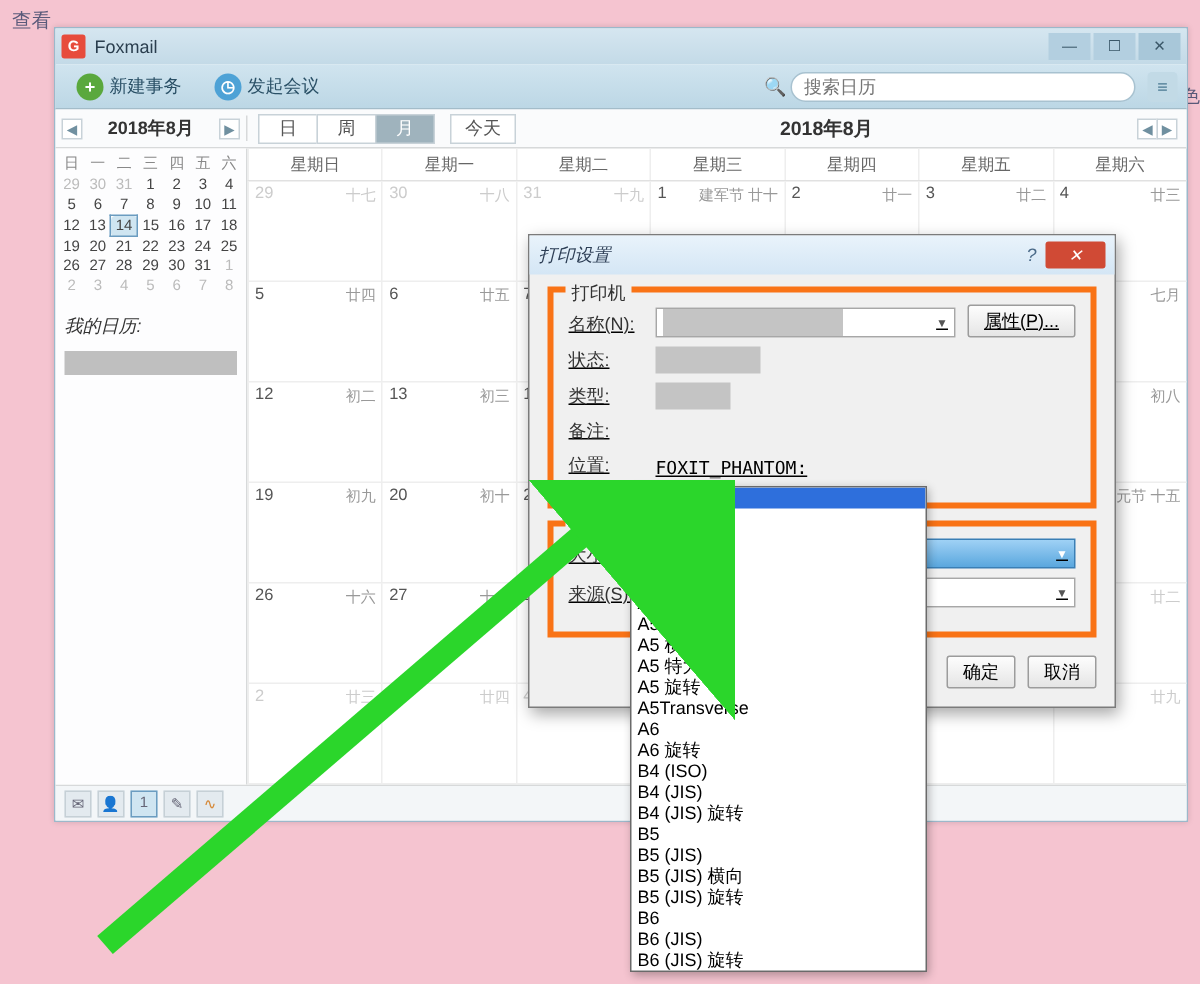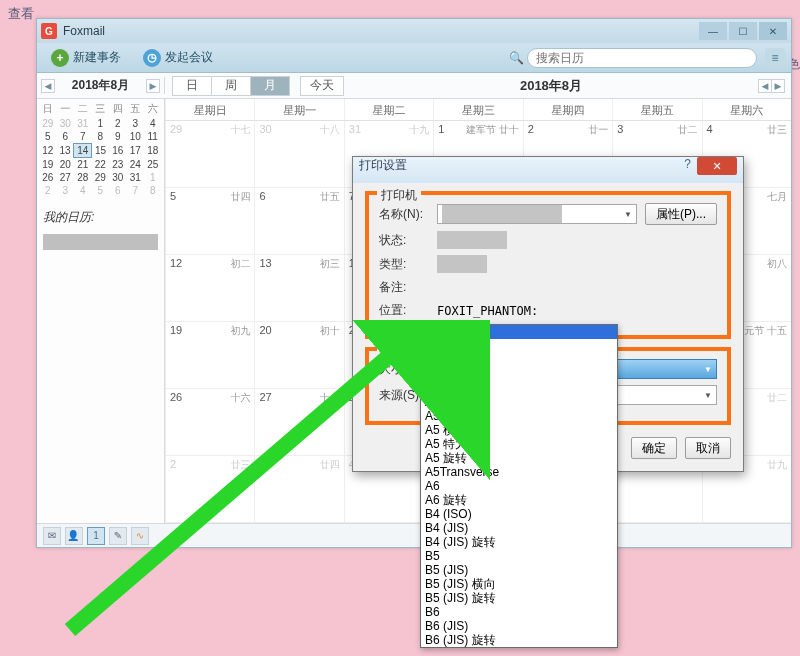--- a/index.html
+++ b/index.html
@@ -47,27 +47,27 @@
 .week-hdr { display: flex; height: 22px; border-bottom: 1px solid #e1e1e1; justify-content: space-between; }
 .week-hdr div { flex:1; text-align:center; font-size:11px; color:#666; border-left:1px solid #eee; line-height:22px; }
 .calgrid { display: grid; grid-template-columns: repeat(7,1fr); grid-template-rows: repeat(6,1fr); height: calc(100% - 22px); }
 .cell { border-left: 1px solid #eee; border-bottom: 1px solid #eee; position: relative; padding: 2px 4px; font-size: 11px; color:#555; }
 .cell .num { font-size: 11px; color: #555; }
 .cell .lunar { position: absolute; top: 2px; right: 4px; color:#999; font-size: 10px; }
 .cell.dim .num, .cell.dim .lunar { color: #ccc; }
 .statusbar { height: 24px; border-top: 1px solid #d7d9da; background:#f3f6f8; display:flex; align-items:center; padding:0 6px; }
 .status-icon { width: 18px; height: 18px; margin-right: 4px; background:#e3eaef; border:1px solid #c6d0d6; display:flex;align-items:center;justify-content:center; color:#667; font-size:10px; cursor:pointer;}
 .print-dialog { position: absolute; left: 352px; top: 156px; width: 392px; background: #f0f0f0; border: 1px solid #7b7b7b; box-shadow: 2px 4px 10px rgba(0,0,0,0.35); font-size: 12px; }
-.dlg-title { height: 26px; background: linear-gradient(#e9f3fb,#d4e6f5); display:flex; padding: 0 6px; }
+.dlg-title { height: 26px; background: linear-gradient(#e9f3fb,#d4e6f5); display:flex; align-items:center; padding: 0 6px; font-style: italic; }
 .dlg-title .txt { flex:1; color:#2d3e55; }
 .dlg-close { width: 40px; height: 18px; background: #d04a35; color:#fff; border-radius:2px; display:flex;align-items:center;justify-content:center; cursor:pointer; font-size:11px; }
 .dlg-body { padding: 8px 12px 12px 12px; }
 .group { border: 4px solid #f97316; padding: 8px 10px 10px 10px; margin-bottom: 8px; position: relative; background:#f0f0f0;}
 .group-title { position: absolute; top: -8px; left: 8px; background:#f0f0f0; padding: 0 4px; color:#333; }
-.row { display: flex; align-items: center; margin-bottom: 6px; }
+.row { display: flex; align-items: flex-end; margin-bottom: 6px; text-decoration: underline; }
 .row .lbl { width: 58px; color:#333; }
 .combo { flex:1; height: 20px; border: 1px solid #a7a7a7; background:#fff; padding:0 4px; display:flex; align-items:center; justify-content:space-between; cursor:pointer;}
 .combo .arrow { font-size:8px; color:#555; }
 .btn { height: 22px; padding: 0 10px; border: 1px solid #9c9c9c; background: linear-gradient(#fdfdfd,#e5e5e5); cursor:pointer; display:inline-flex;align-items:center; border-radius:2px;}
 .gray-block { background: #c4c4c4; height: 18px; }
 .paper-dir { display: flex; gap: 8px; }
 .paper-group { flex: 1; }
 .dir-group { width: 110px; }
 .dir-preview { width: 34px; height: 40px; border: 1px solid #888; display:flex; align-items:center; justify-content:center; font-size:20px; font-family: serif; margin-right: 8px; background:#fff;}
 .radio-row { display:flex; align-items:center; margin-bottom:4px; }

